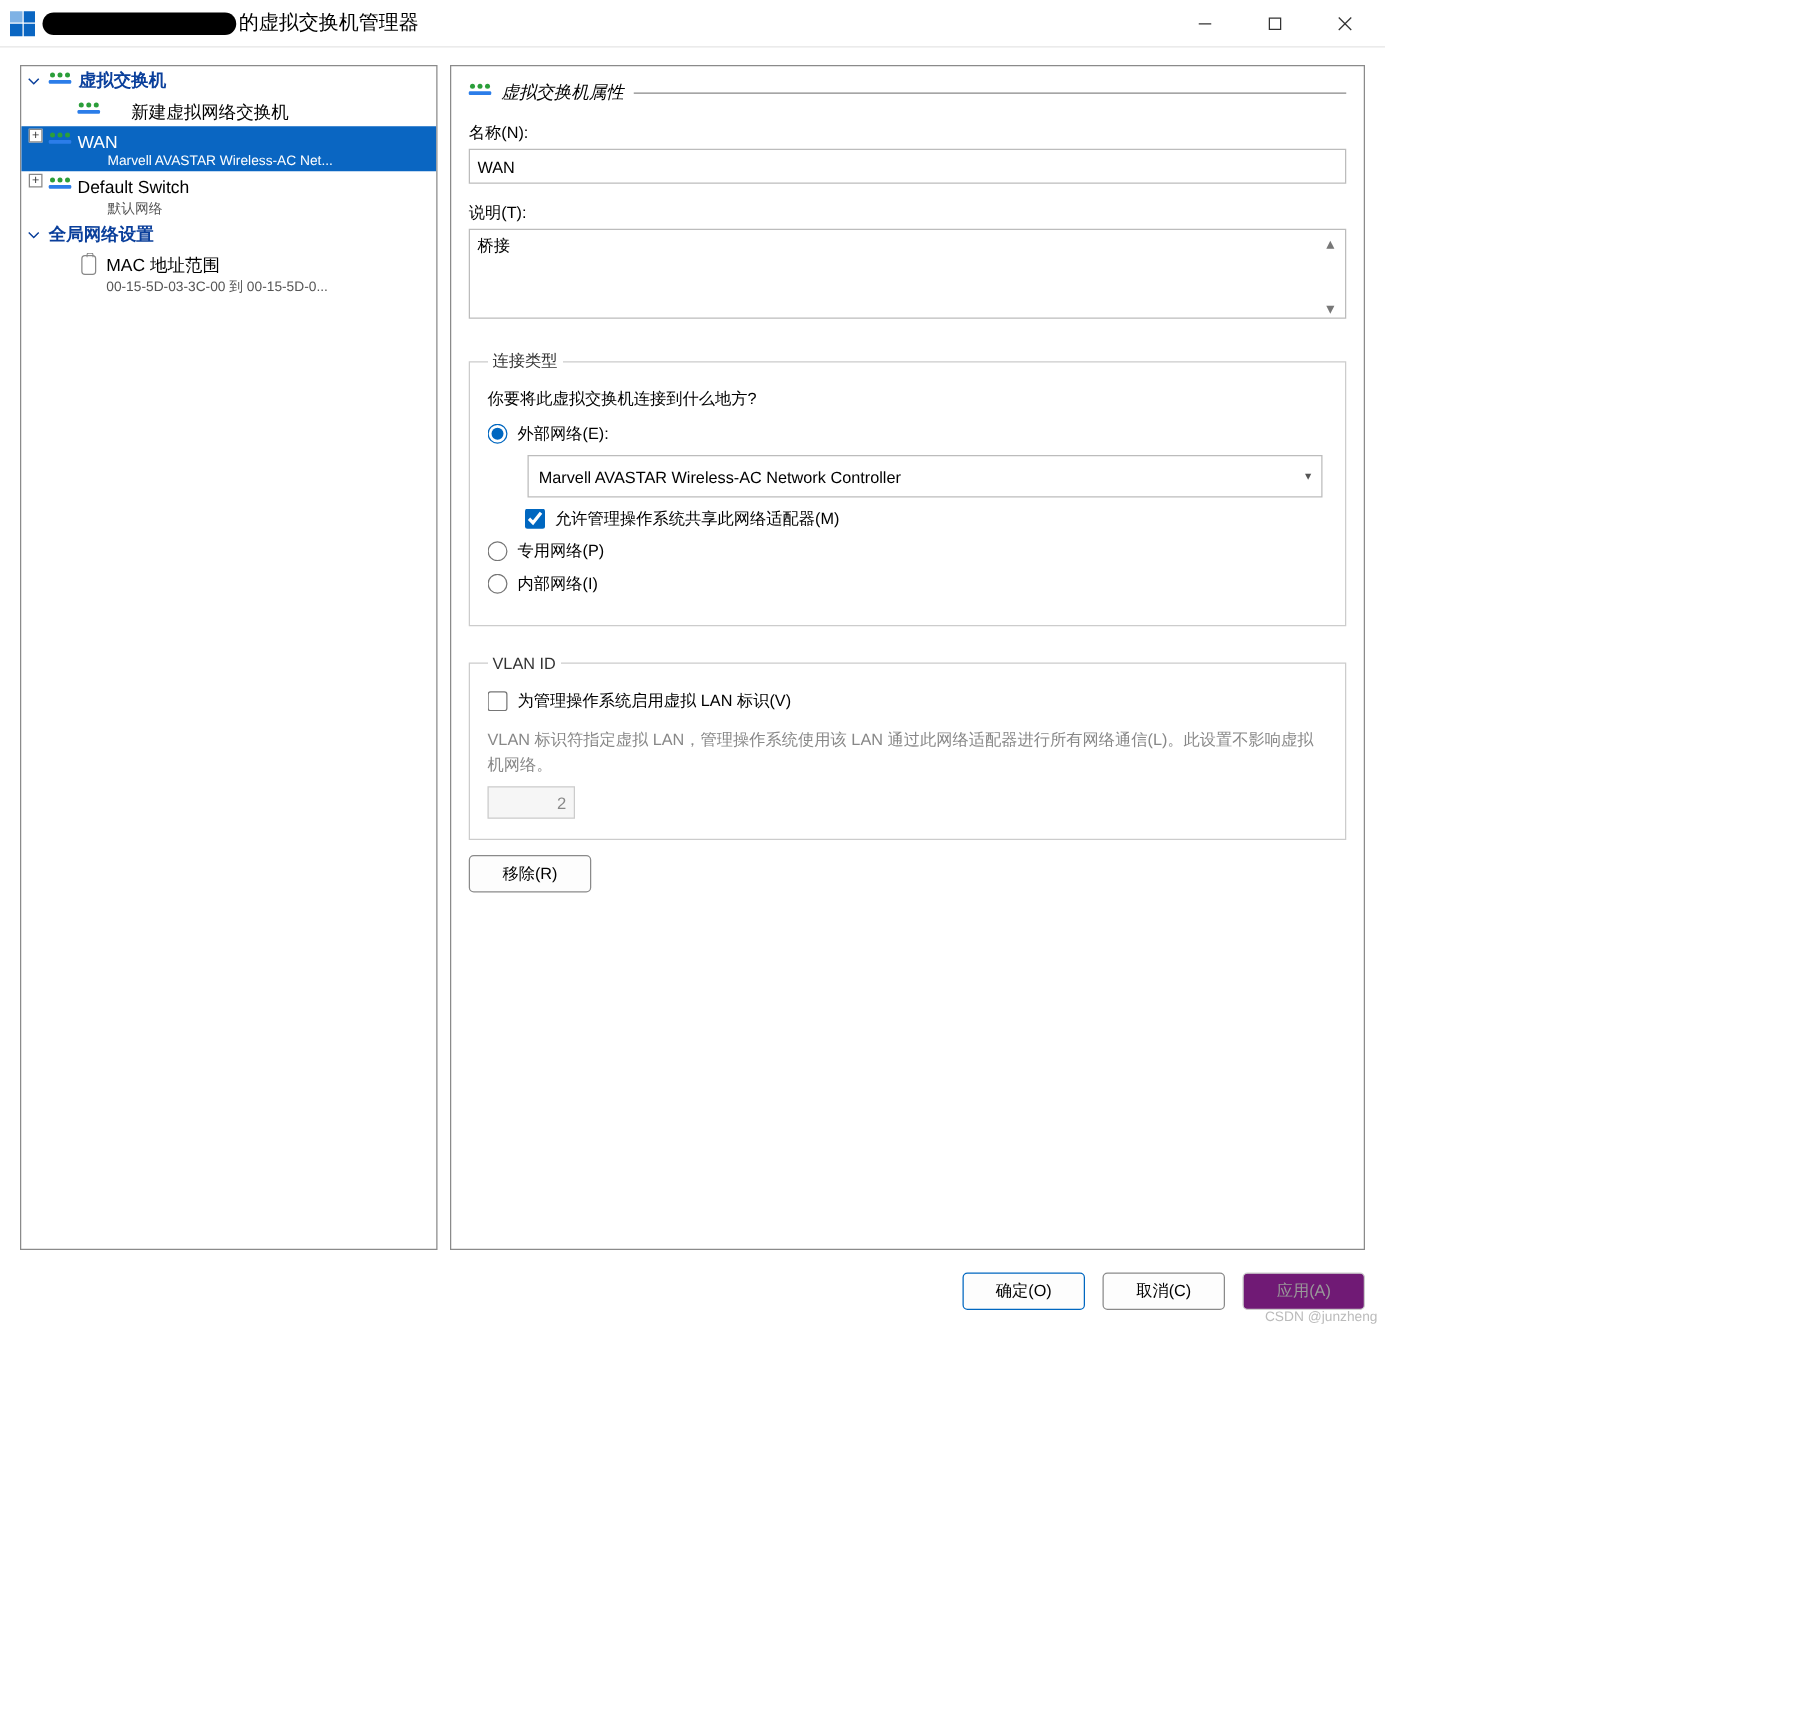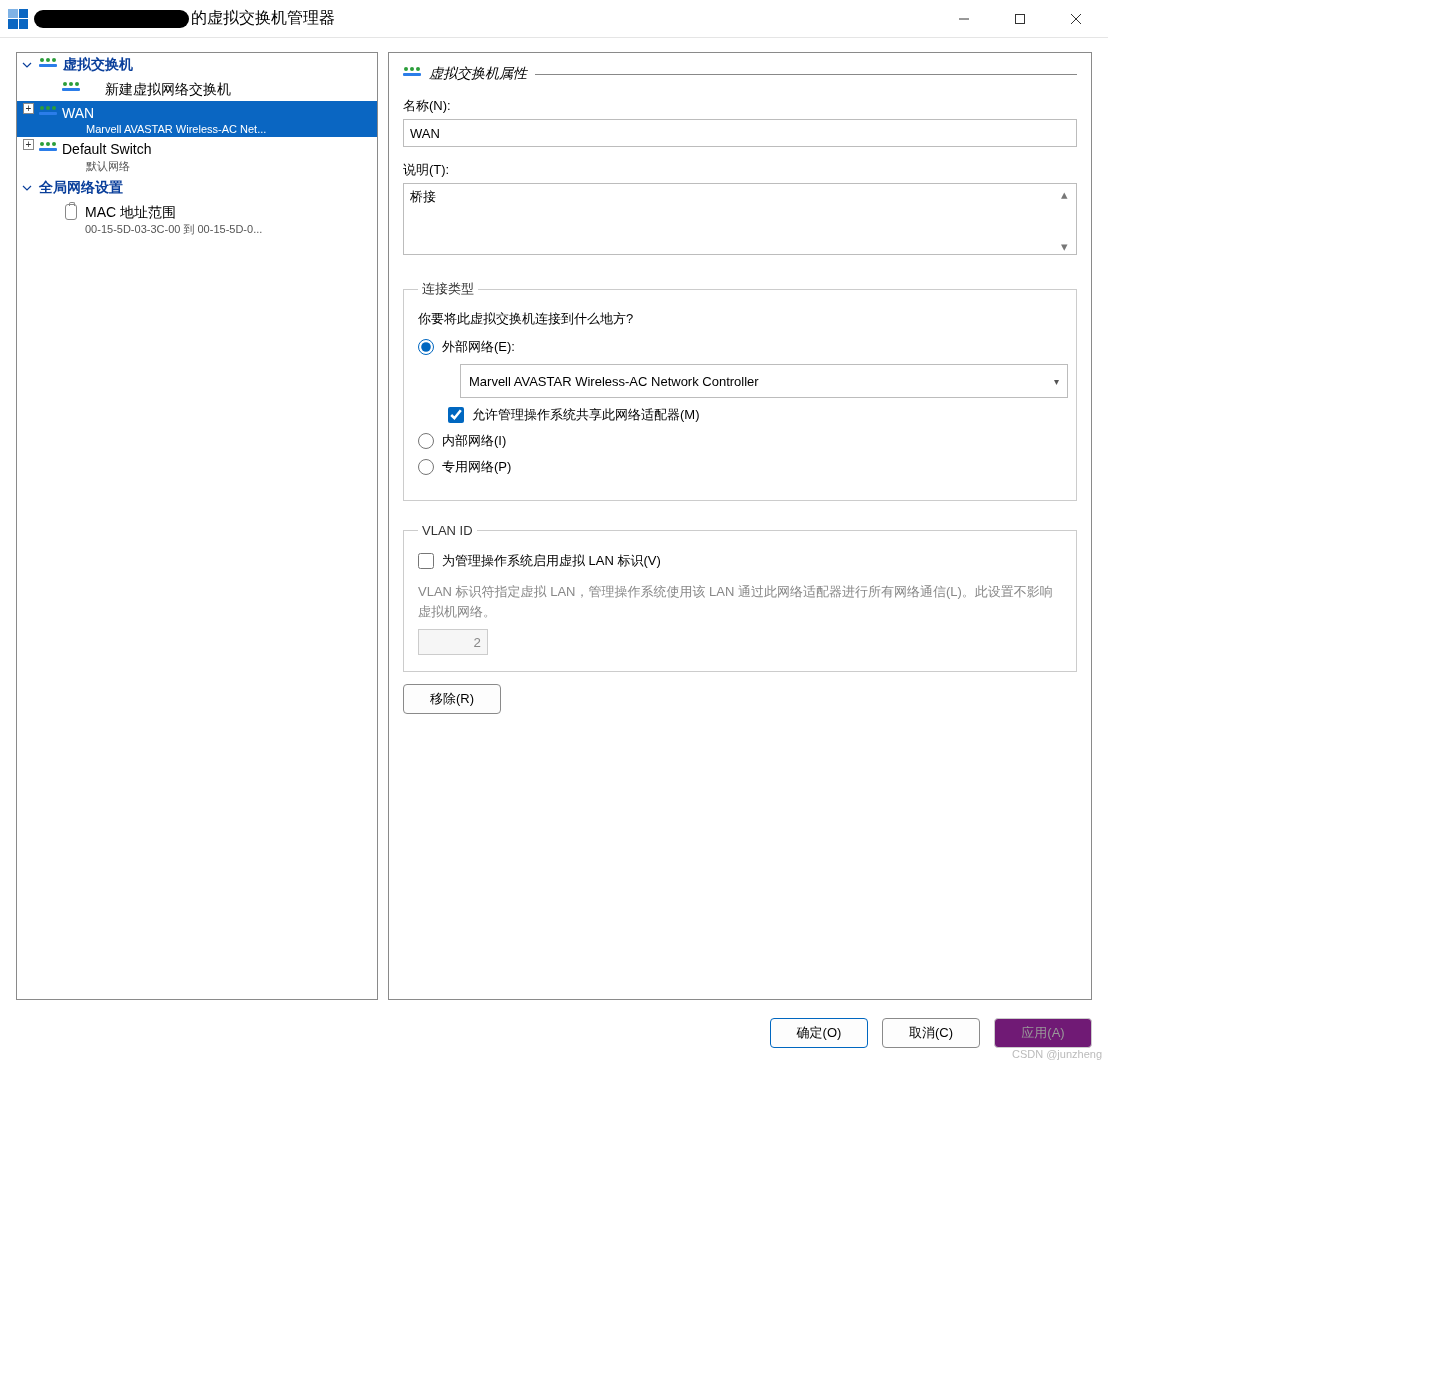--- a/index.html
+++ b/index.html
@@ -44,21 +44,21 @@
     }
     .win-btn svg { width:12px; height:12px; stroke:currentColor; stroke-width:1; fill:none; }
 
     
     .content {
       display:flex;
       position:absolute;
       top:52px; left:16px; right:16px; bottom:60px;
     }
     .left-pane {
-      width: 362px;
+      width: 334px;
       border:1px solid #8a8a8a;
       background:#fff;
       overflow:hidden;
       display:flex; flex-direction:column;
     }
     .right-pane {
       flex:1;
       margin-left:10px;
       border:1px solid #8a8a8a;
       background:#fff;
@@ -127,21 +127,21 @@
       border:1px solid #ccc;
       margin-top:22px;
       padding: 6px 14px 16px 14px;
     }
     fieldset.group legend { padding:0 4px; color:#333; font-size:13px;}
     .group .q { margin:6px 0 10px 0;}
     .radio-row, .check-row { display:flex; align-items:center; gap:8px; margin:8px 0;}
     input[type=radio]{ width:16px;height:16px; accent-color:#0067c0;}
     input[type=checkbox]{ width:16px;height:16px; accent-color:#0067c0;}
     .select {
-      width: calc(100% - 36px); margin-left:42px; height:18px;
+      width: calc(100% - 36px); margin-left:32px; height:18px;
       border:1px solid #bcbcbc; background:#fff;
       display:flex; align-items:center; justify-content:space-between;
       padding:16px 8px;
     }
     .select .chev{ font-size:10px;color:#555;}
     .check-indent{ margin-left:30px;}
     .vlan-desc{ color:#888; margin:12px 0 8px 0; line-height:1.5;}
     .vlan-input{
       width:70px; height:26px; border:1px solid #ccc; text-align:right; padding:0 6px;
       color:#888; background:#f6f6f6;
@@ -310,25 +310,25 @@
         <span>Marvell AVASTAR Wireless-AC Network Controller</span>
         <span class="chev">▾</span>
       </div>
       <label class="check-row check-indent">
         <input type="checkbox" checked="" style="">
         <span>允许管理操作系统共享此网络适配器(M)</span>
       </label>
 
       <label class="radio-row">
         <input type="radio" name="conn" style="">
-        <span>内部网络(I)</span>
+        <span>专用网络(P)</span>
       </label>
       <label class="radio-row">
         <input type="radio" name="conn" style="">
-        <span>专用网络(P)</span>
+        <span>内部网络(I)</span>
       </label>
     </fieldset>
 
     <fieldset class="group">
       <legend>VLAN ID</legend>
       <label class="check-row">
         <input type="checkbox" style="">
         <span>为管理操作系统启用虚拟 LAN 标识(V)</span>
       </label>
       <div class="vlan-desc">VLAN 标识符指定虚拟 LAN，管理操作系统使用该 LAN 通过此网络适配器进行所有网络通信(L)。此设置不影响虚拟机网络。</div>

